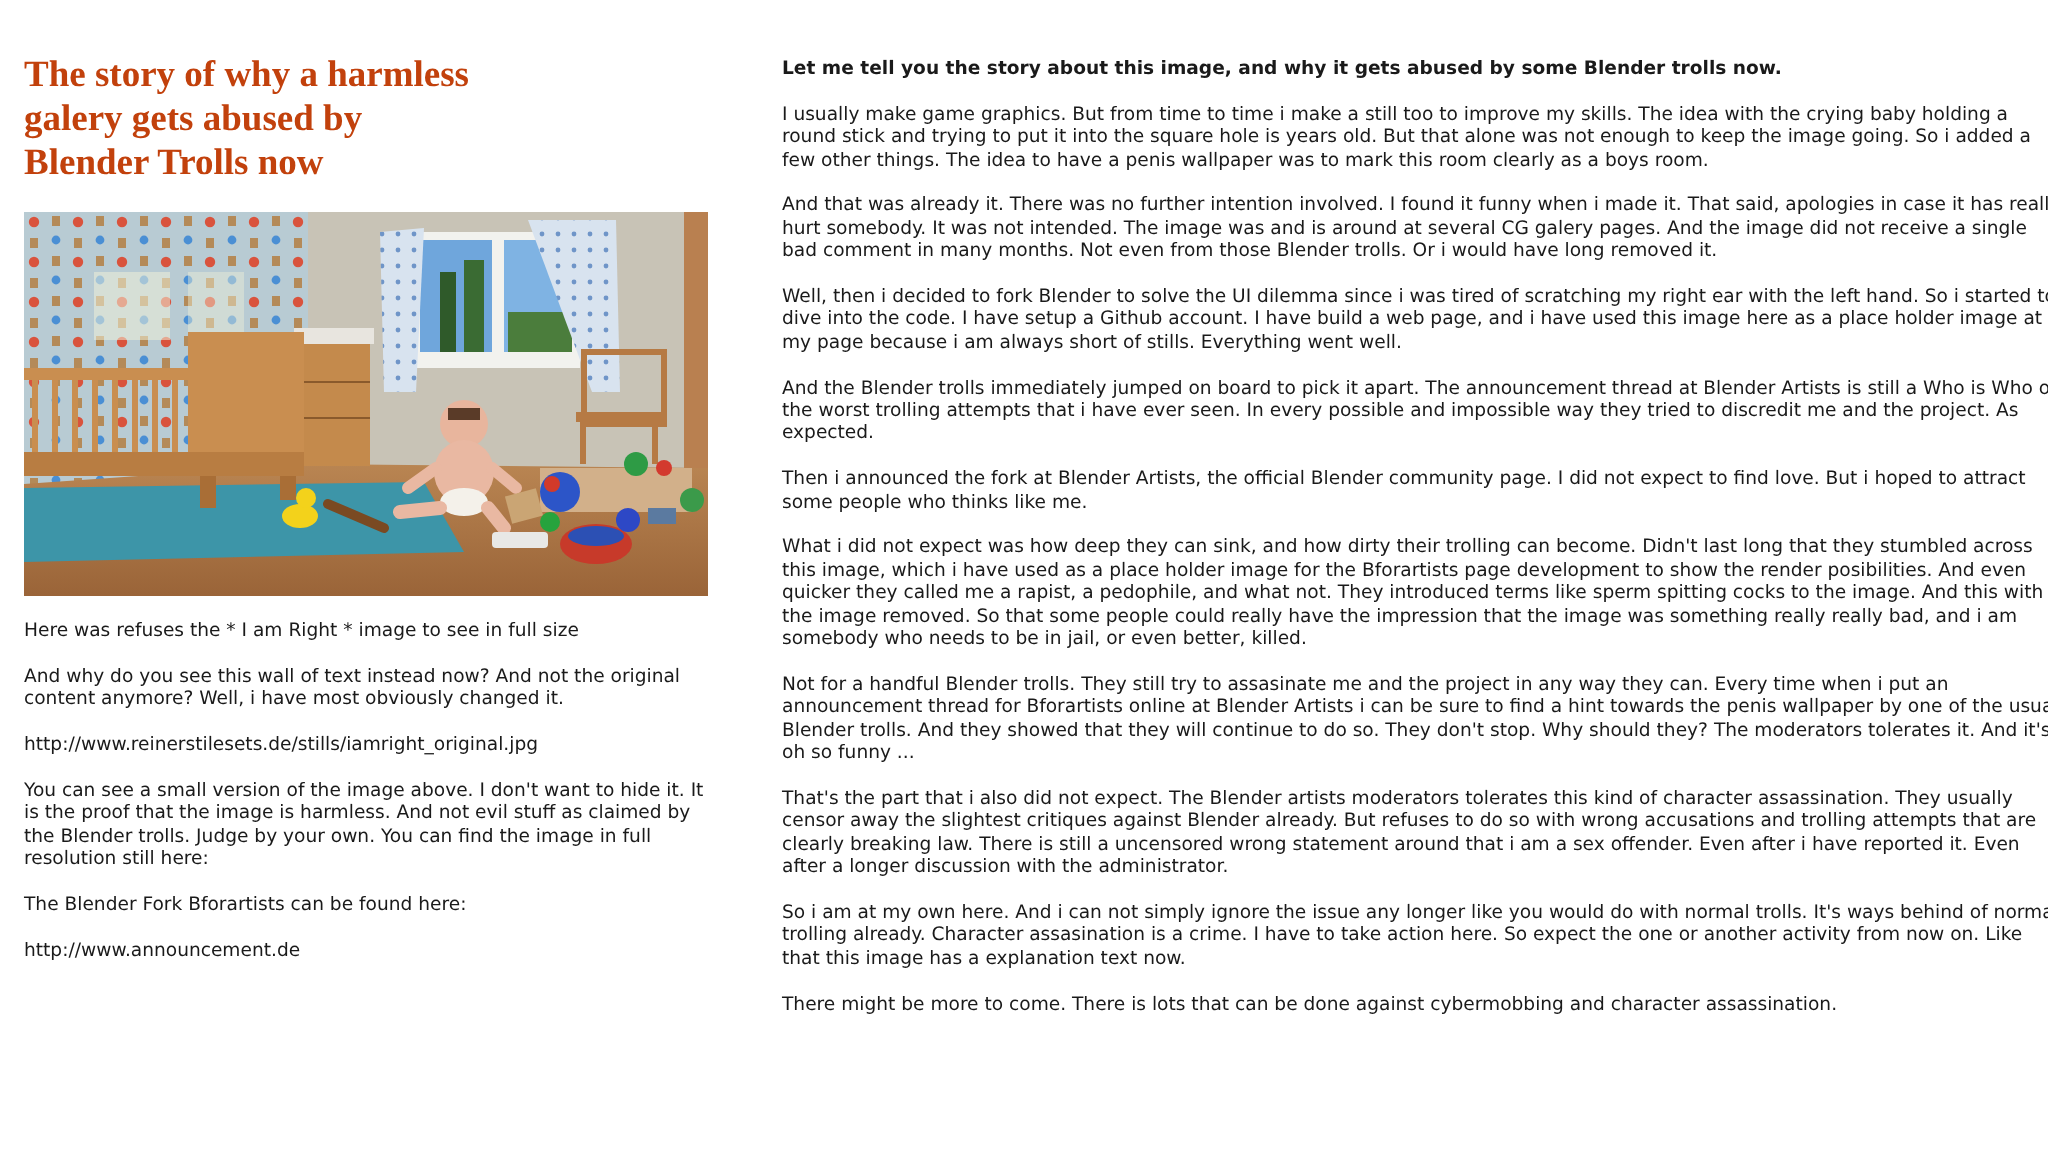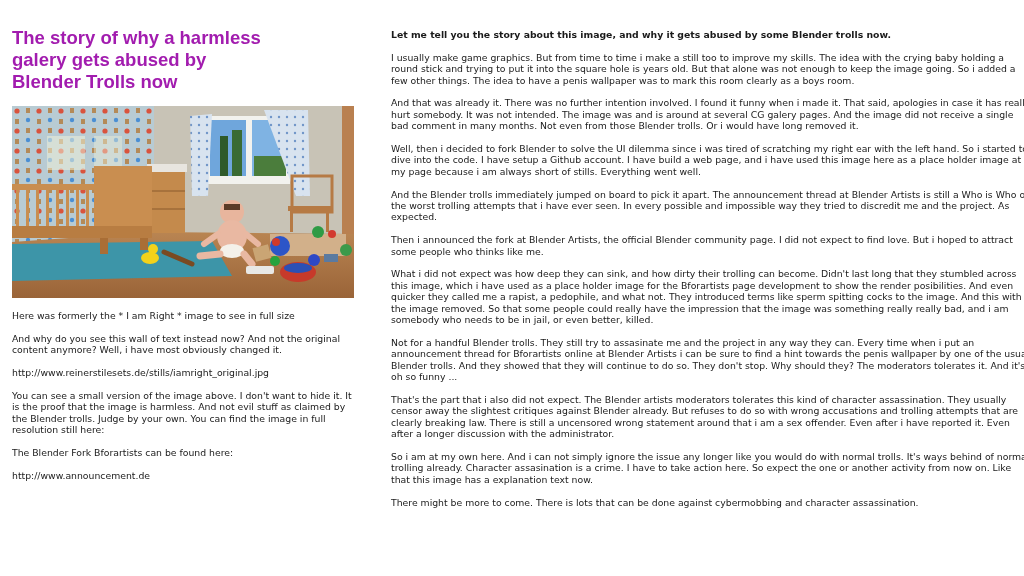--- a/index.html
+++ b/index.html
@@ -1,18 +1,18 @@
 <!DOCTYPE html>
 <html><head>
 <meta charset="utf-8">
 <style>
   html, body { margin:0; padding:0; background:#ffffff; }
   body { width:1024px; height:576px; position:relative; overflow:hidden; font-family:"DejaVu Sans", sans-serif; color:#1a1a1a; }
   .left { position:absolute; left:12px; top:27px; width:345px; }
-  .title { font-family:Liberation Sans, sans-serif; font-weight:bold; font-size:18.5px; line-height:22px; margin:0; color:#a21caf; letter-spacing:0px; }
+  .title { font-family:Liberation Serif, serif; font-weight:bold; font-size:18.5px; line-height:22px; margin:0; color:#c2410c; letter-spacing:0px; }
   .scene { position:relative; width:342px; height:192px; margin-top:13px; overflow:hidden; background:#c9c4b8; }
   .left-text { margin-top:12px; font-size:9.3px; line-height:11.4px; }
   .left-text p { margin:0 0 11.4px 0; }
   .right { position:absolute; left:371px; top:29px; width:640px; font-size:9.3px; line-height:11.4px;margin-left:20px; }
   .right p { margin:0 0 11.4px 0; }
   .right .lead { font-weight:bold; }
 </style>
 </head>
 <body>
 
@@ -116,21 +116,21 @@
       <ellipse cx="286" cy="162" rx="14" ry="5" fill="#2c50b4"></ellipse>
       <circle cx="302" cy="154" r="6" fill="#2d48c6"></circle>
       <rect x="234" y="160" width="28" height="8" rx="2" fill="#e8e8e6"></rect>
       <rect x="312" y="148" width="14" height="8" fill="#5b7aa0"></rect>
       <circle cx="334" cy="144" r="6" fill="#3b9a4a"></circle>
       <circle cx="263" cy="155" r="5" fill="#26a33d"></circle>
     </svg>
   </div>
 
   <div class="left-text">
-    <p>Here was formerly the * I am Right * image to see in full size</p>
+    <p>Here was refuses the * I am Right * image to see in full size</p>
     <p>And why do you see this wall of text instead now? And not the original content anymore? Well, i have most obviously changed it.</p>
     <p>http://www.reinerstilesets.de/stills/iamright_original.jpg</p>
     <p>You can see a small version of the image above. I don't want to hide it. It is the proof that the image is harmless. And not evil stuff as claimed by the Blender trolls. Judge by your own. You can find the image in full resolution still here:</p>
     <p>The Blender Fork Bforartists can be found here:</p>
     <p>http://www.announcement.de</p>
   </div>
 </div>
 
 <div class="right">
   <p class="lead">Let me tell you the story about this image, and why it gets abused by some Blender trolls now.</p>

